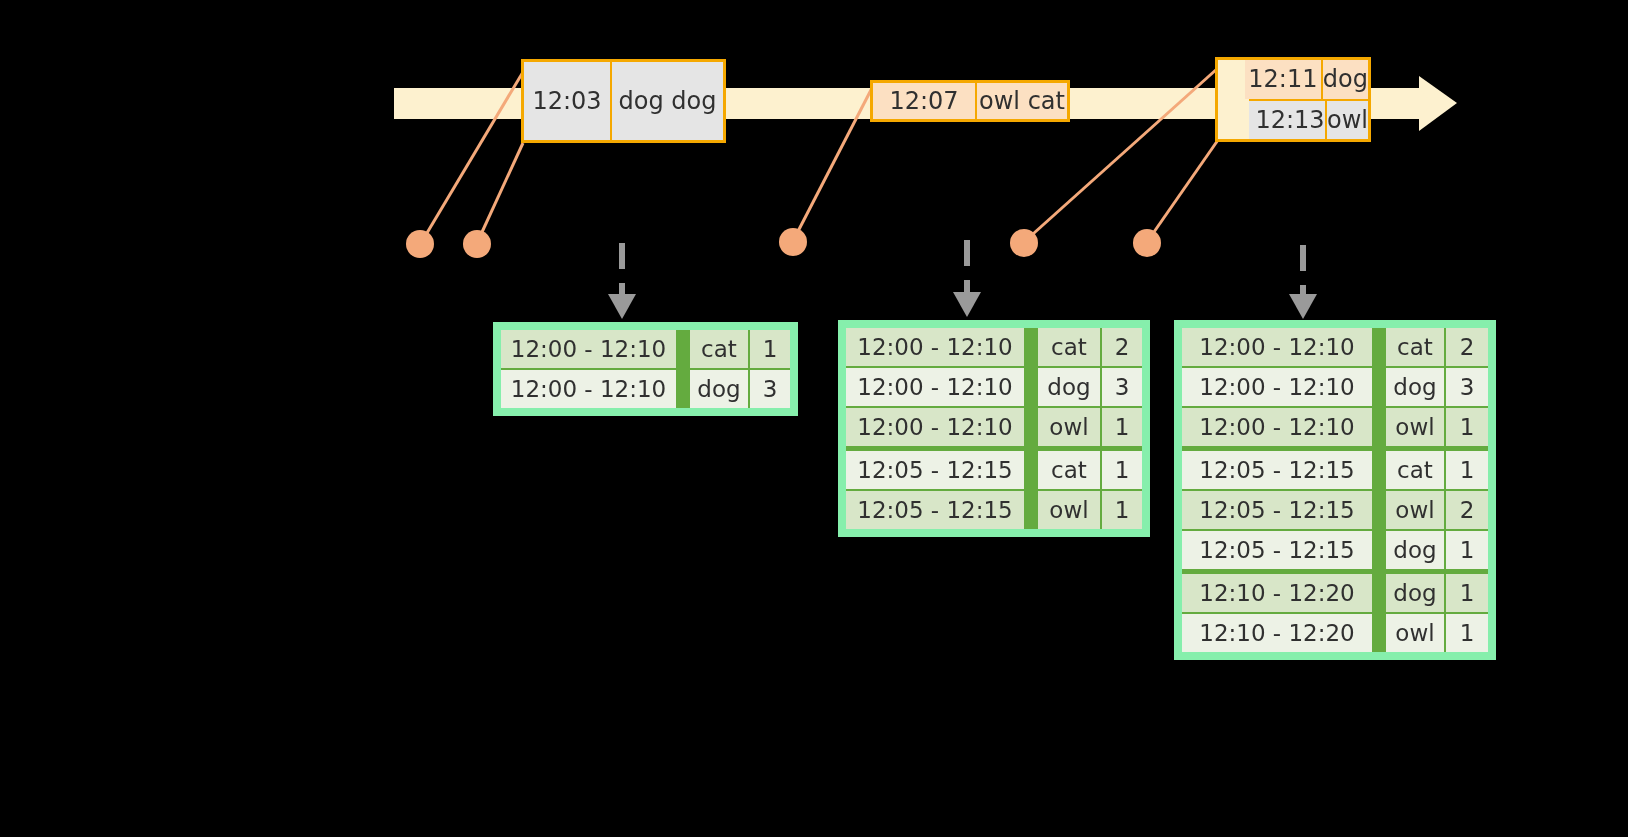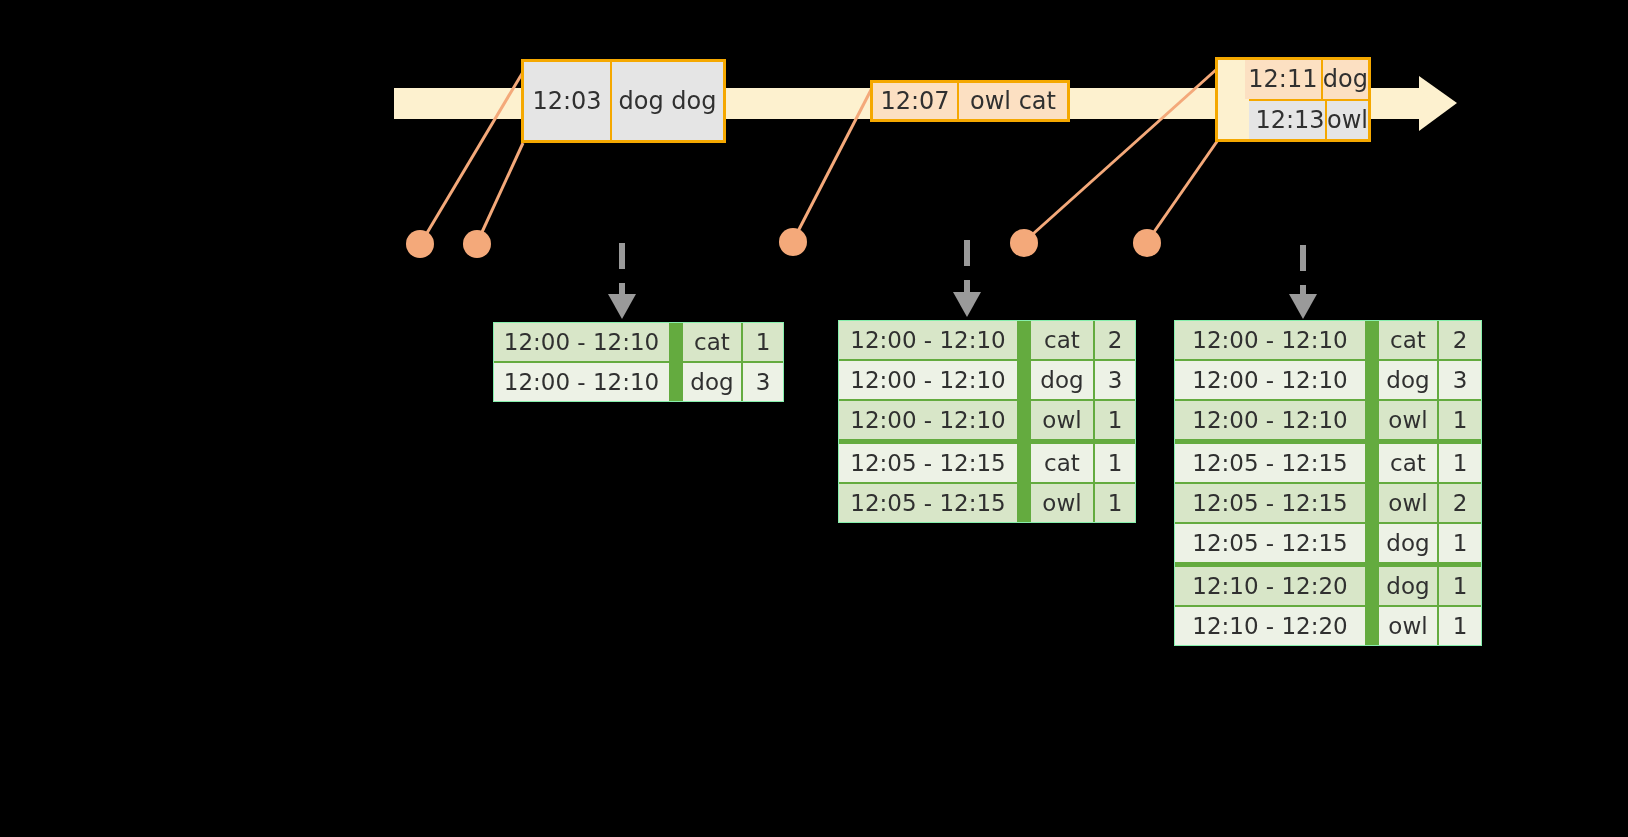--- a/index.html
+++ b/index.html
@@ -73,21 +73,21 @@
     align-items: center;
     justify-content: center;
     color: #303030;
     font-size: 24px;
     white-space: nowrap;
   }
 
   
   .result-table {
     position: absolute;
-    border: 1px solid #86efac;
+    border: 8px solid #86efac;
     box-sizing: border-box;
     background: #64ab3f;
     display: flex;
     flex-direction: column;
   }
   .res-row {
     display: flex;
     height: 38px;
     box-sizing: border-box;
   }
@@ -162,21 +162,21 @@
 
   <div class="event-box" style="left:521px; top:59px; width:205px; height:84px;">
     <div class="event-row shade-b">
       <span class="event-time" style="width:88px;">12:03</span>
       <span class="event-words">dog dog</span>
     </div>
   </div>
 
   <div class="event-box" style="left:870px; top:80px; width:200px; height:42px;">
     <div class="event-row shade-a">
-      <span class="event-time" style="width:86px;">12:07</span>
+      <span class="event-time" style="width:104px;">12:07</span>
       <span class="event-words">owl cat</span>
     </div>
   </div>
 
   <div class="event-box" style="left:1215px; top:57px; width:156px; height:85px;align-items:flex-end;">
     <div class="event-row shade-a">
       <span class="event-time" style="width:78px;">12:11</span>
       <span class="event-words">dog</span>
     </div>
     <div class="event-row shade-b">

